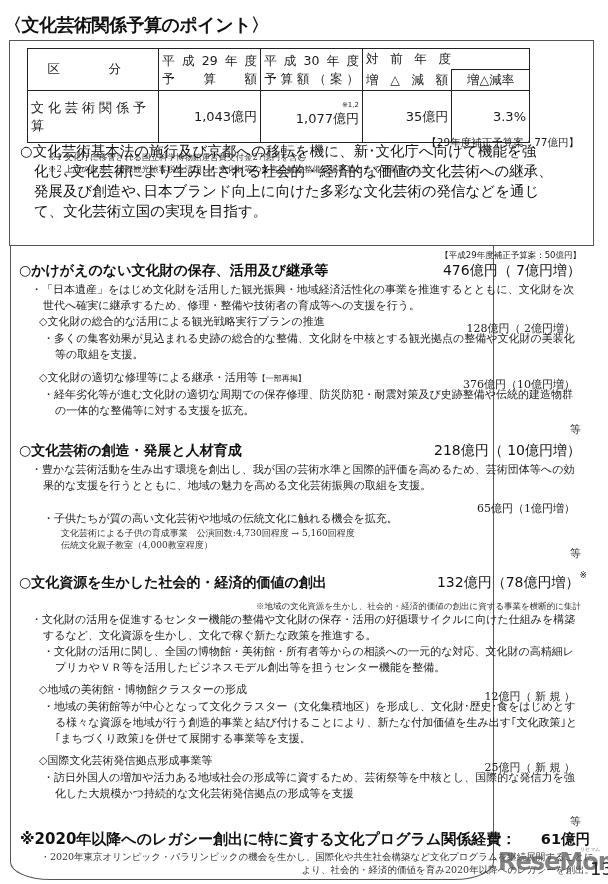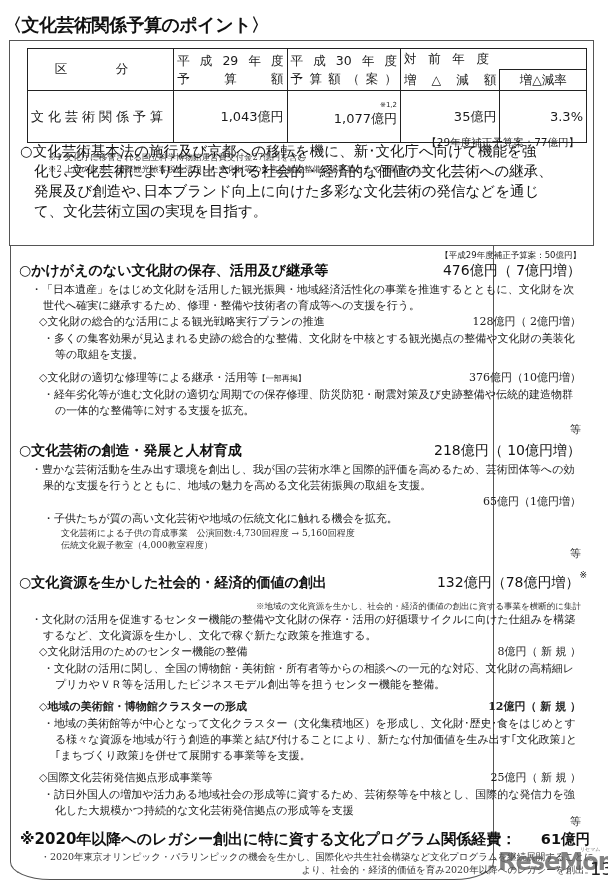--- a/index.html
+++ b/index.html
@@ -11,21 +11,21 @@
     font-family: "DejaVu Sans", sans-serif; font-weight: bold; font-size: 18px;
     letter-spacing: -0.5px; color: #111;
   }
 
   
   .top-box {
     position: absolute; left: 9px; top: 40px; width: 585px; height: 206px;
     border: 1.5px solid #555; border-bottom: 1.5px solid #555;
   }
   table.budget {
-    position: absolute; left: 17px; top: 7px; width: 560px;
+    position: absolute; left: 17px; top: 7px; width: 503px;
     border-collapse: collapse; font-family: "DejaVu Sans", sans-serif; font-size: 12.5px;
   }
   table.budget td { border: 1.2px solid #222; padding: 0 3px; vertical-align: middle; }
   .hdr-div { text-align: center; letter-spacing: 18px; height: 42px; width: 125px; }
   .hdr-2 { width: 97px; line-height: 18px; }
   .hdr-3 { width: 97px; line-height: 18px; }
   .hdr-4 { width: 85px; line-height: 18px; }
   .hdr-5 { width: 74px; text-align: center; }
   .spread { display: flex; justify-content: space-between; }
   .row-label { letter-spacing: 4px; height: 52px; font-size: 13px; }
@@ -50,21 +50,21 @@
   .sec-head {
     position: relative; height: 20px;
     font-family: "DejaVu Sans", sans-serif; font-size: 14px; font-weight: bold; color: #111;
   }
   .sec-head .name { position: absolute; left: 8px; top: 0; }
   .sec-head .amt { position: absolute; right: 14px; top: 0; font-weight: normal; }
   .corr { position: absolute; right: 14px; font-family: "DejaVu Sans", sans-serif; font-size: 8.5px; }
   .bullet { font-size: 11px; line-height: 16px; padding-left: 32px; text-indent: -12px; padding-right: 14px; color: #222; }
   .sub-head { position: relative; font-size: 11px; line-height: 16px; height: 17px; color: #222; }
   .sub-head .name { position: absolute; left: 28px; }
-  .sub-head .amt { position: absolute; right: 14px; }
+  .sub-head .amt { position: absolute; right: 20px; margin-top: 7px; }
   .sub-bullet { font-size: 11px; line-height: 16px; padding-left: 44px; text-indent: -12px; padding-right: 14px; color: #222; }
   .small-note { font-size: 9px; line-height: 12px; padding-left: 50px; color: #333; }
   .etc { position: absolute; right: 14px; font-size: 11px; color: #333; }
   .bracket-small { font-size: 8px; }
   .asterisk-sup { font-size: 9px; vertical-align: top; position: relative; top: -4px; }
   .note-right { font-size: 8.5px; text-align: right; padding-right: 14px; color: #333; line-height: 12px; margin-top: 6px; }
   .legacy-head { position: absolute; left: 20px; top: 830px; font-family: "DejaVu Sans", sans-serif; font-size: 15px; font-weight: bold; color: #111; }
   .legacy-amt { position: absolute; right: 18px; top: 830px; font-family: "DejaVu Sans", sans-serif; font-size: 14.5px; font-weight: bold; color: #111; }
   .legacy-body { position: absolute; left: 34px; top: 850px; width: 560px; font-size: 9.5px; line-height: 13px; color: #333; text-align: right; }
   .watermark {
@@ -199,26 +199,22 @@
     <div class="etc" style="top:104px;">等</div>
   </div>
 
   <div class="sec" style="top:328px;">
     <div class="sec-head">
       <span class="name">○文化資源を生かした社会的・経済的価値の創出</span>
       <span class="amt" style="right:8px;"><span>132億円（78億円増）</span><span class="asterisk-sup">※</span></span>
     </div>
     <div class="note-right">※地域の文化資源を生かし、社会的・経済的価値の創出に資する事業を横断的に集計</div>
     <div class="bullet">・文化財の活用を促進するセンター機能の整備や文化財の保存・活用の好循環サイクルに向けた仕組みを構築するなど、文化資源を生かし、文化で稼ぐ新たな政策を推進する。</div>
-    <div class="sub-head">
-      <span class="name">◇文化財活用のためのセンター機能の整備</span>
-      <span class="amt">8億円（ 新 規 ）</span>
-    </div>
     <div class="sub-bullet">・文化財の活用に関し、全国の博物館・美術館・所有者等からの相談への一元的な対応、文化財の高精細レプリカやＶＲ等を活用したビジネスモデル創出等を担うセンター機能を整備。</div>
-    <div class="sub-head" style="margin-top:6px;font-weight:bold;">
+    <div class="sub-head" style="margin-top:6px;">
       <span class="name">◇地域の美術館・博物館クラスターの形成</span>
       <span class="amt">12億円（ 新 規 ）</span>
     </div>
     <div class="sub-bullet">・地域の美術館等が中心となって文化クラスター（文化集積地区）を形成し、文化財･歴史･食をはじめとする様々な資源を地域が行う創造的事業と結び付けることにより、新たな付加価値を生み出す｢文化政策｣と｢まちづくり政策｣を併せて展開する事業等を支援。</div>
     <div class="sub-head" style="margin-top:6px;">
       <span class="name">◇国際文化芸術発信拠点形成事業等</span>
       <span class="amt">25億円（ 新 規 ）</span>
     </div>
     <div class="sub-bullet">・訪日外国人の増加や活力ある地域社会の形成等に資するため、芸術祭等を中核とし、国際的な発信力を強化した大規模かつ持続的な文化芸術発信拠点の形成等を支援</div>
     <div class="etc" style="top:240px;">等</div>

